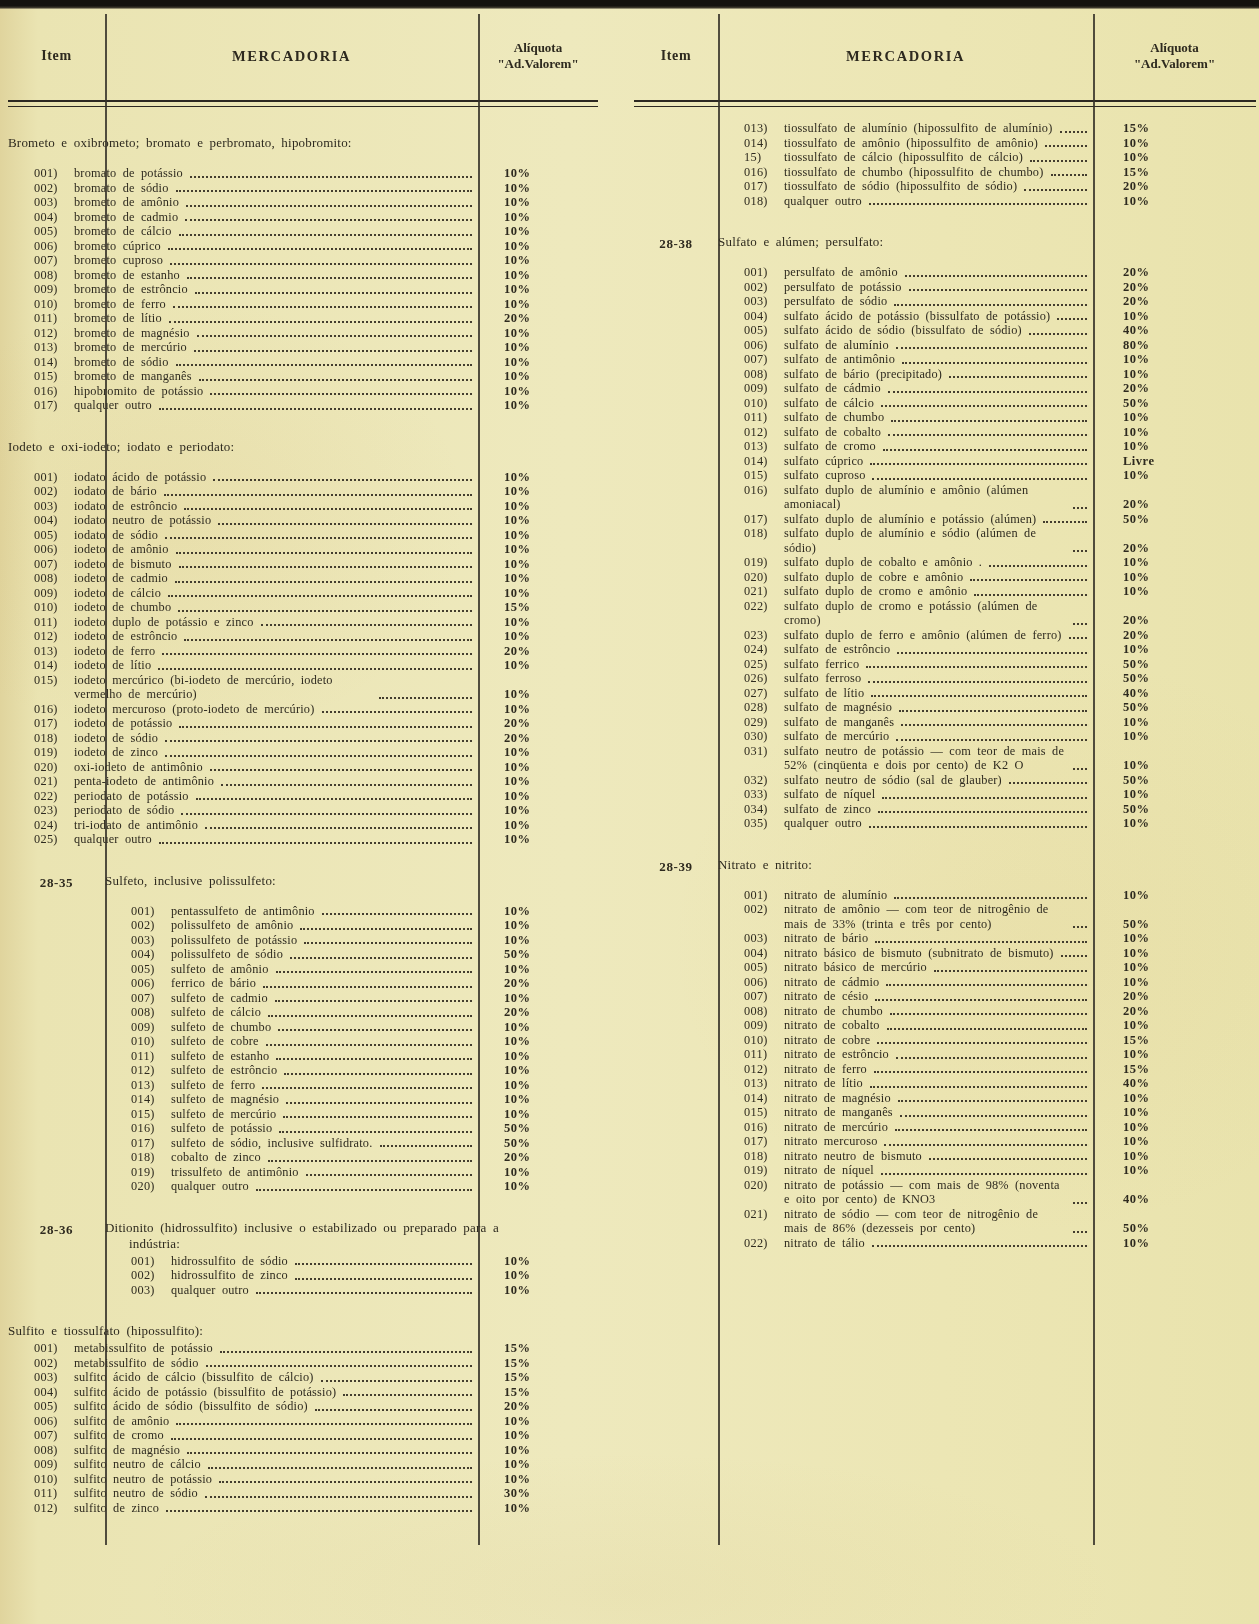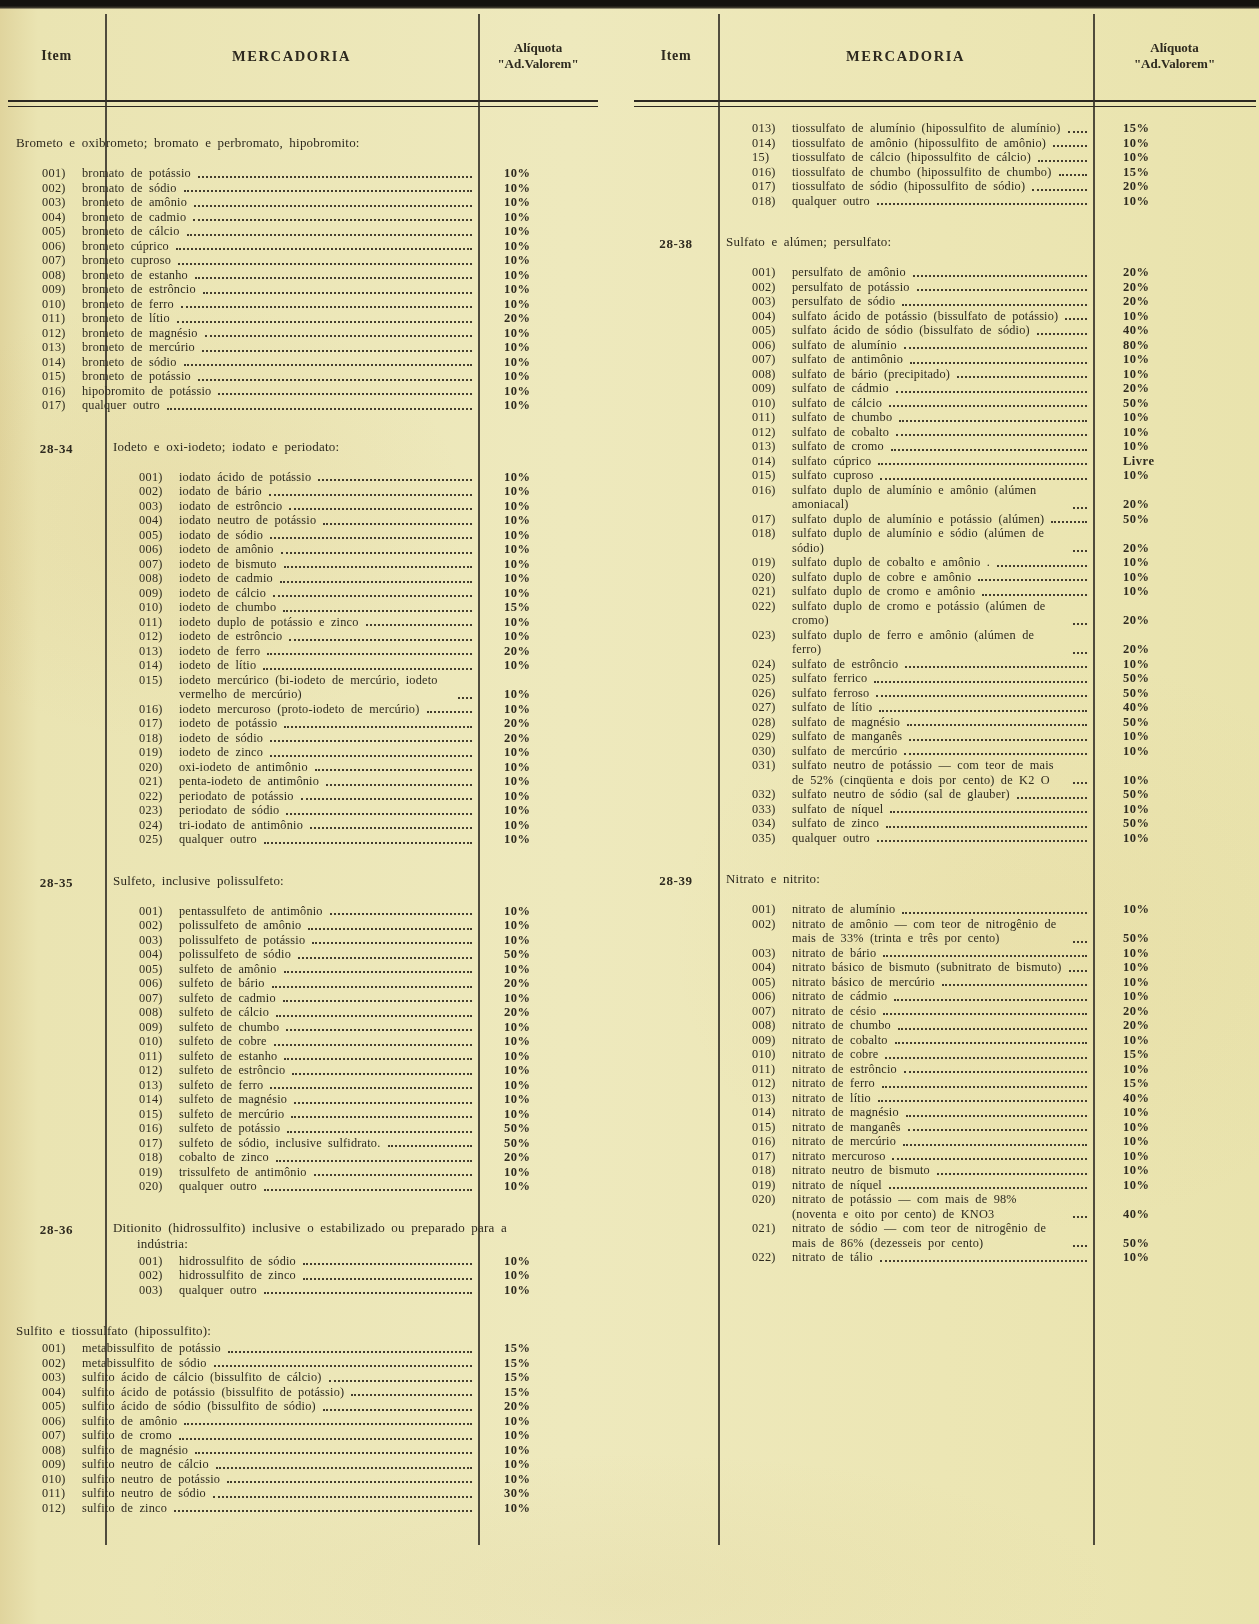--- a/index.html
+++ b/index.html
@@ -27,21 +27,21 @@
   .h-merc{flex:1;display:flex;align-items:center;justify-content:center;
     font-weight:bold;font-size:14.5px;letter-spacing:1.6px;}
   .h-rate{width:calc(100% - var(--v2));box-sizing:border-box;display:flex;flex-direction:column;
     align-items:center;justify-content:center;font-weight:bold;font-size:13px;}
   .rule-double{height:4px;border-top:2px solid #2c2822;border-bottom:1px solid #2c2822;margin-top:2px;}
   .tbody{padding-top:2px;}
   .section{display:flex;margin-top:26px;}
   .section.cont{margin-top:12px;}
   .code{width:var(--v1);flex:none;text-align:center;font-weight:bold;font-size:13px;
     padding-top:2px;letter-spacing:.6px;}
-  .content{flex:1;min-width:0;padding-left:8px;}
+  .content{flex:1;min-width:0;padding-left:0;}
   .title{margin:0 0 15px;font-size:13px;line-height:16px;max-width:372px;
     padding-left:24px;text-indent:-24px;word-spacing:3px;letter-spacing:.2px;}
   .section.tight .title{margin-bottom:2px;}
   .entries{padding-left:26px;}
   .entry{display:flex;align-items:flex-end;line-height:14.5px;font-size:12.3px;}
   .num{flex:none;width:40px;letter-spacing:.3px;align-self:flex-start;}
   .desc{max-width:298px;word-spacing:3px;letter-spacing:.2px;}
   .dots{flex:1 1 14px;min-width:14px;border-bottom:2px dotted #433d2e;margin:0 6px 3px 7px;}
   .rate{flex:none;width:120px;box-sizing:border-box;padding-left:26px;
     font-weight:bold;font-size:12.5px;letter-spacing:.5px;}
@@ -150,41 +150,40 @@
                 <span class="rate">10%</span>
               </div>
               <div class="entry">
                 <span class="num">014)</span>
                 <span class="desc">brometo de sódio</span>
                 <span class="dots"></span>
                 <span class="rate">10%</span>
               </div>
               <div class="entry">
                 <span class="num">015)</span>
-                <span class="desc">brometo de potássio</span>
+                <span class="desc">brometo de manganês</span>
                 <span class="dots"></span>
                 <span class="rate">10%</span>
               </div>
               <div class="entry">
                 <span class="num">016)</span>
                 <span class="desc">hipobromito de potássio</span>
                 <span class="dots"></span>
                 <span class="rate">10%</span>
               </div>
               <div class="entry">
                 <span class="num">017)</span>
                 <span class="desc">qualquer outro</span>
                 <span class="dots"></span>
                 <span class="rate">10%</span>
               </div>
             </div>
           </div>
         </div>
         <div class="section">
-          <div class="code">28-34</div>
           <div class="content">
             <p class="title">Iodeto e oxi-iodeto; iodato e periodato:</p>
             <div class="entries">
               <div class="entry">
                 <span class="num">001)</span>
                 <span class="desc">iodato ácido de potássio</span>
                 <span class="dots"></span>
                 <span class="rate">10%</span>
               </div>
               <div class="entry">
@@ -364,21 +363,21 @@
                 <span class="rate">50%</span>
               </div>
               <div class="entry">
                 <span class="num">005)</span>
                 <span class="desc">sulfeto de amônio</span>
                 <span class="dots"></span>
                 <span class="rate">10%</span>
               </div>
               <div class="entry">
                 <span class="num">006)</span>
-                <span class="desc">sulfeto de bário</span>
+                <span class="desc">ferrico de bário</span>
                 <span class="dots"></span>
                 <span class="rate">20%</span>
               </div>
               <div class="entry">
                 <span class="num">007)</span>
                 <span class="desc">sulfeto de cadmio</span>
                 <span class="dots"></span>
                 <span class="rate">10%</span>
               </div>
               <div class="entry">

